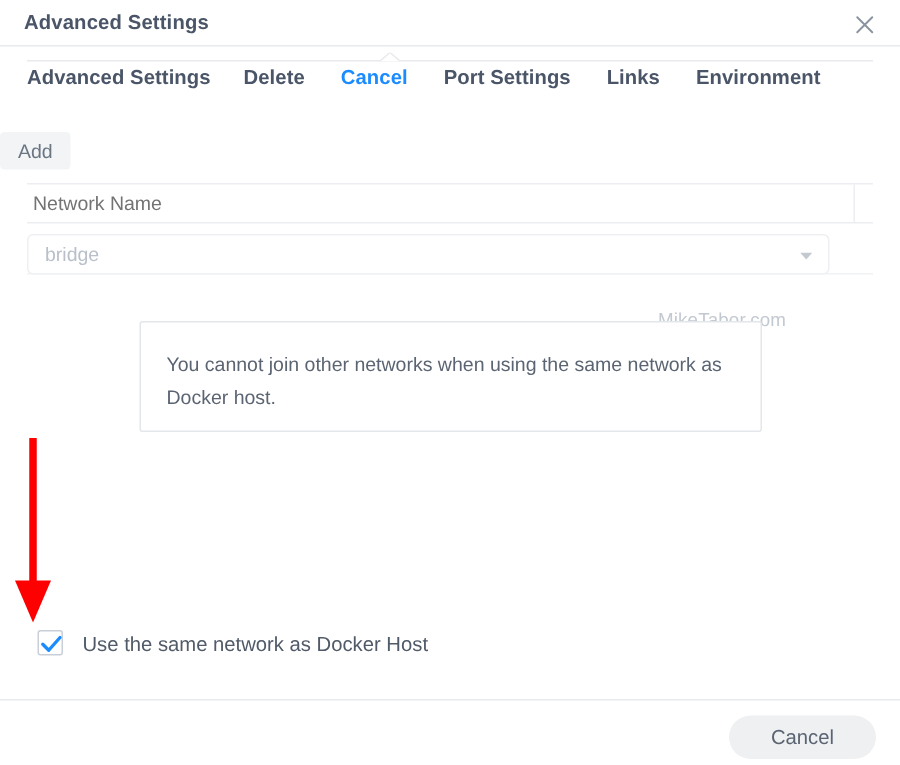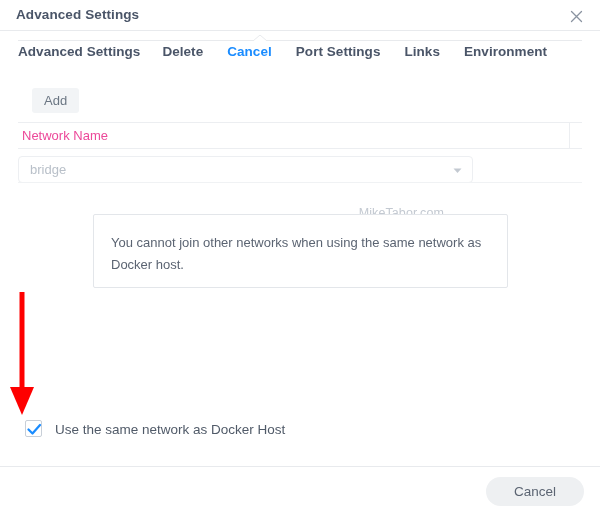--- a/index.html
+++ b/index.html
@@ -98,21 +98,21 @@
     top: 35px;
     width: 14px;
     height: 6px;
     overflow: hidden;
   }
   .tab-caret svg { display: block; }
 
   
   .toolbar {
     position: absolute;
-    left: 32px;
+    left: 0;
     top: 88px;
     display: flex;
     gap: 18px;
   }
   .tb-btn {
     height: 25px;
     min-width: 46px;
     padding: 0 12px;
     background: #f2f4f6;
     border: none;
@@ -144,34 +144,34 @@
     height: 25px;
     border-top: 1px solid #eceef1;
     border-bottom: 1px solid #eceef1;
     box-sizing: content-box;
   }
   .grid-header-label {
     position: absolute;
     left: 4px;
     top: 5px;
     font-size: 13px;
-    color: #ec4899;
+    color: #737373;
   }
   .grid-header-divider {
     position: absolute;
     right: 12px;
     top: 0;
     width: 1px;
     height: 25px;
     background: #eceef1;
   }
   .grid-row {
     position: relative;
     margin-top: 7px;
-    width: 455px;
+    width: 535px;
     height: 27px;
     background: #ffffff;
     border: 1px solid #edeff2;
     border-radius: 4px;
     box-sizing: border-box;
   }
   .grid-row-value {
     position: absolute;
     left: 11px;
     top: 5px;

